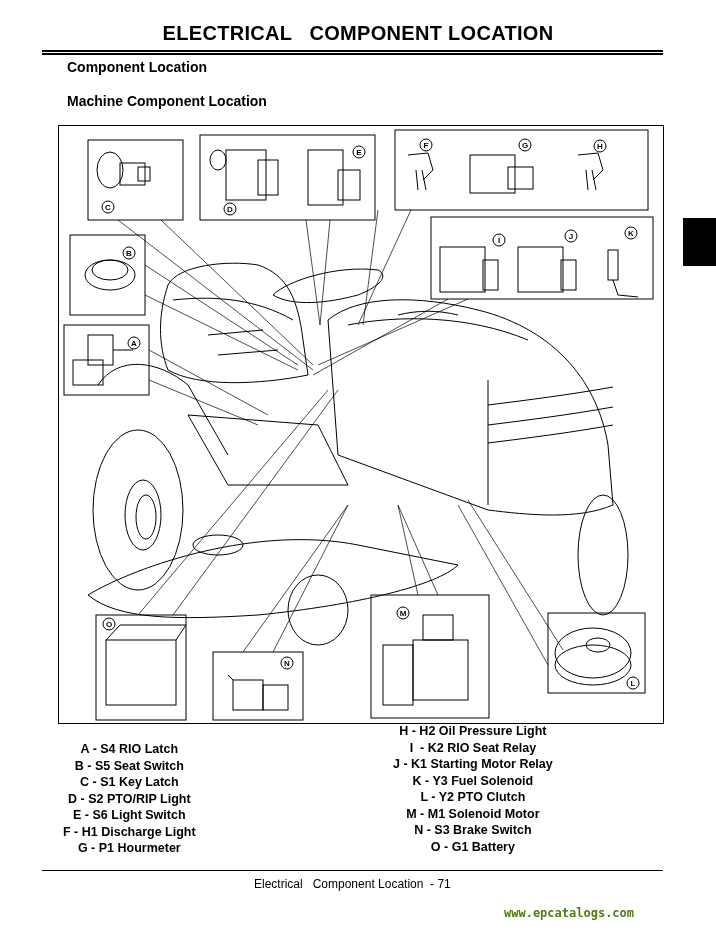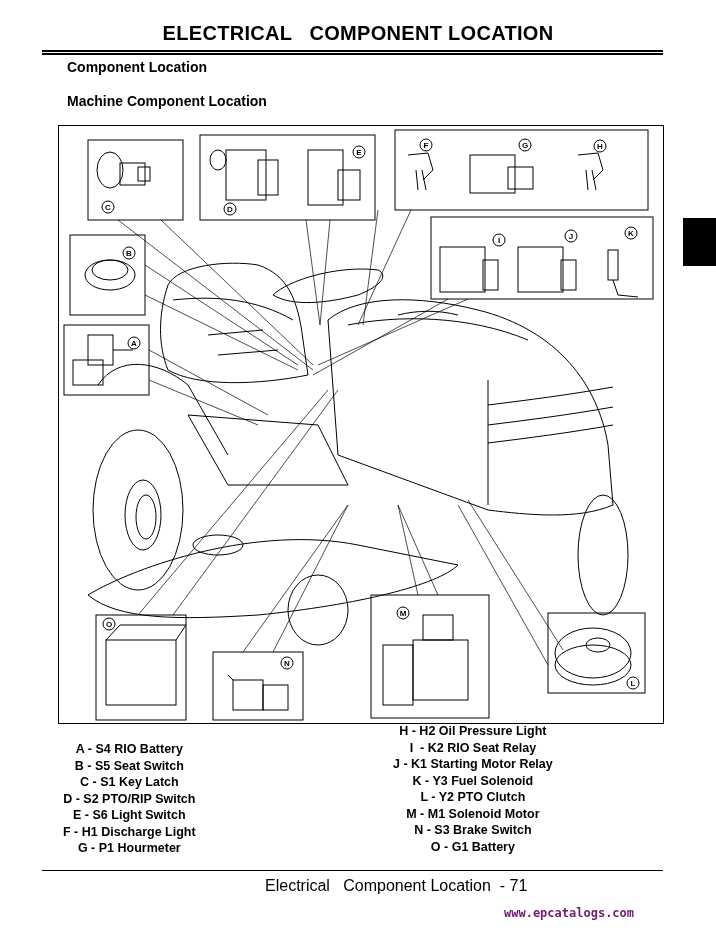--- a/index.html
+++ b/index.html
@@ -6,22 +6,22 @@
   body { width:716px; height:931px; position:relative; overflow:hidden; font-family:"Liberation Sans", sans-serif; color:#000; }
   .title { position:absolute; left:0; width:716px; top:22px; text-align:center; font-weight:bold; font-size:20px; letter-spacing:0.3px; white-space:pre; }
   .rule-double { position:absolute; left:42px; width:621px; top:50px; height:5px; border-top:2px solid #000; border-bottom:2px solid #000; box-sizing:border-box; height:5px; }
   .h2 { position:absolute; left:42px; font-weight:bold; font-size:14px;margin-left:25px; }
   .frame { position:absolute; left:58px; top:125px; width:606px; height:599px; border:1.5px solid #000; box-sizing:border-box; }
   svg.diagram { position:absolute; left:58px; top:125px; width:606px; height:599px; }
   .side-tab { position:absolute; left:683px; top:218px; width:33px; height:48px; background:#000; }
   .legend { position:absolute; font-weight:bold; font-size:12.5px; line-height:16.5px; }
   .legend div { white-space:pre;text-align:center; }
   .footer-rule { position:absolute; left:42px; width:621px; top:870px; border-top:1.5px solid #000; }
-  .footer-text { position:absolute; left:265px; top:877px; font-size:16px; white-space:pre; }
-  .watermark { position:absolute; left:504px; top:906px; font-family:"DejaVu Sans Mono", monospace; font-size:12px; font-weight:bold; color:#701a75; }
+  .footer-text { position:absolute; left:254px; top:877px; font-size:12px; white-space:pre; }
+  .watermark { position:absolute; left:504px; top:906px; font-family:"DejaVu Sans Mono", monospace; font-size:12px; font-weight:bold; color:#4d7c0f; }
   .callout { font-family:"Liberation Sans", sans-serif; font-weight:bold; font-size:8px; }
 </style>
 </head>
 <body>
 
 <div class="title">ELECTRICAL   COMPONENT LOCATION</div>
 <div class="rule-double"></div>
 <div class="h2" style="top:59px;">Component Location</div>
 <div class="h2" style="top:93px;">Machine Component Location</div>
 
@@ -197,24 +197,24 @@
         <text class="callout" x="345" y="491" text-anchor="middle" fill="#000" stroke="none">M</text>
       </g>
     <g>
         <circle cx="575" cy="558" r="6" fill="#fff"></circle>
         <text class="callout" x="575" y="561" text-anchor="middle" fill="#000" stroke="none">L</text>
       </g>
   </g>
 </svg>
 
 <div class="legend" style="left:63px; top:741px;">
-  <div>A - S4 RIO Battery</div>
+  <div>A - S4 RIO Latch</div>
   <div>B - S5 Seat Switch</div>
   <div>C - S1 Key Latch</div>
-  <div>D - S2 PTO/RIP Switch</div>
+  <div>D - S2 PTO/RIP Light</div>
   <div>E - S6 Light Switch</div>
   <div>F - H1 Discharge Light</div>
   <div>G - P1 Hourmeter</div>
 </div>
 
 <div class="legend" style="left:393px; top:723px;">
   <div>H - H2 Oil Pressure Light</div>
   <div>I  - K2 RIO Seat Relay</div>
   <div>J - K1 Starting Motor Relay</div>
   <div>K - Y3 Fuel Solenoid</div>

